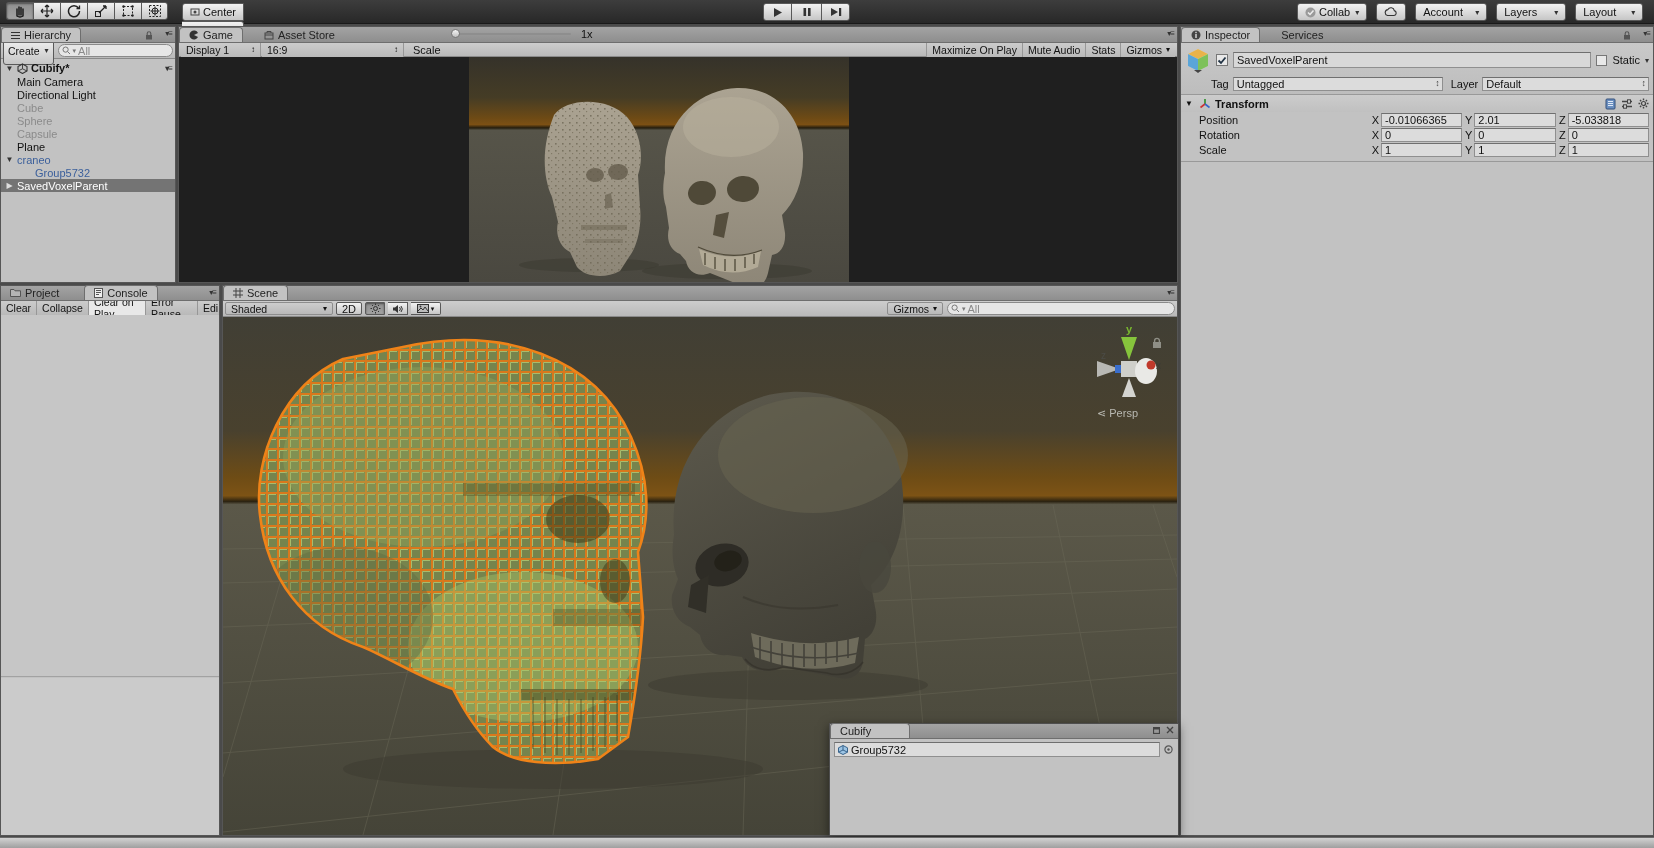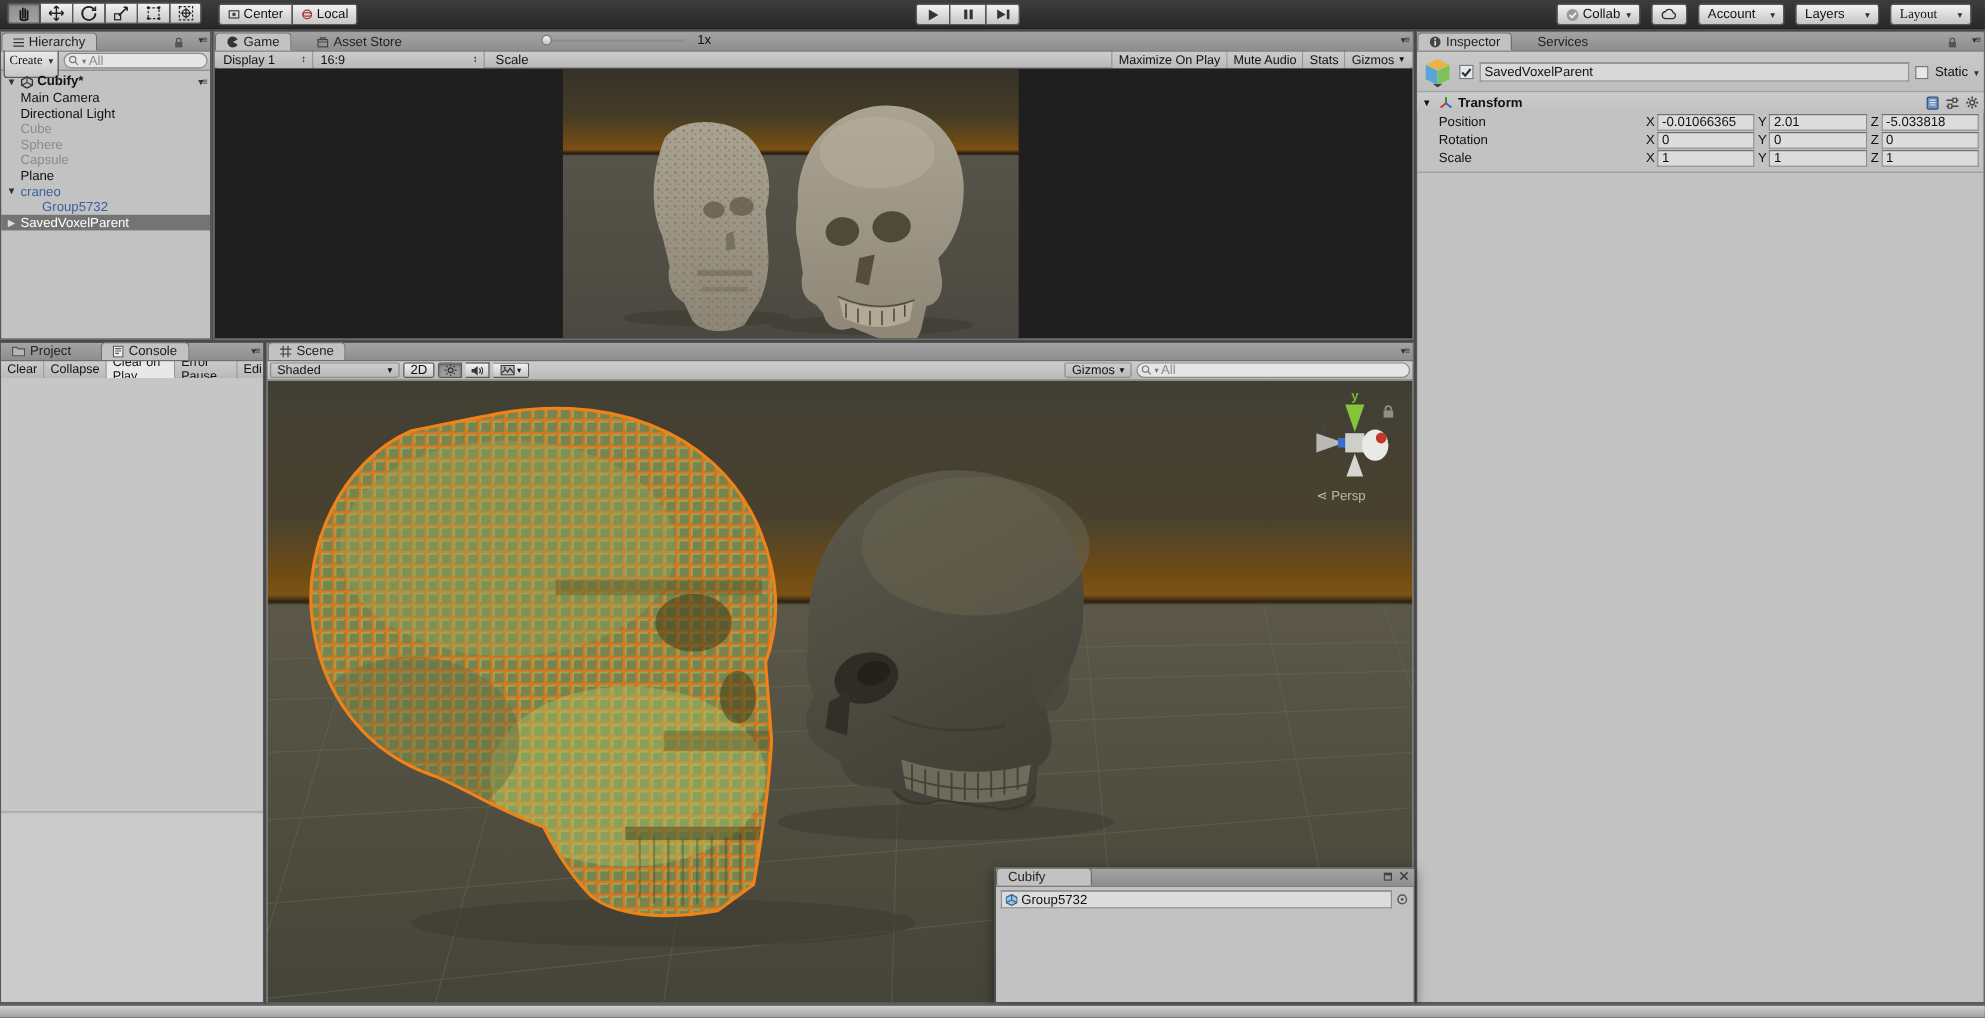--- a/index.html
+++ b/index.html
@@ -87,21 +87,21 @@
         </svg>
     </div>
     <div class="btn">
       <svg width="14" height="14" viewBox="0 0 14 14">
           <rect x="1.5" y="1.5" width="11" height="11" stroke="#222" fill="none" stroke-dasharray="2 1.5"></rect>
           <circle cx="7" cy="7" r="3" stroke="#222" fill="none"></circle>
           <path d="M7 2.5 L7 11.5 M2.5 7 L11.5 7" stroke="#222" stroke-width="1"></path>
         </svg>
     </div>
   </div>
-  <div class="abs" style="left:182px;top:3px;display:flex;">
+  <div class="abs" style="left:182px;top:3px;display:flex;flex-direction:column;">
     <div class="btn" style="border-radius:3px 0 0 3px;">
       <svg width="10" height="10" viewBox="0 0 10 10">
           <rect x="1" y="2" width="8" height="6" stroke="#444" fill="none"></rect>
           <circle cx="5" cy="5" r="1.5" fill="#444"></circle>
         </svg>
       <span>Center</span>
     </div>
     <div class="btn" style="border-radius:0 3px 3px 0;border-left:none;">
       <svg width="10" height="10" viewBox="0 0 10 10">
           <circle cx="5" cy="5" r="3.6" stroke="#a33" fill="none"></circle>
@@ -144,21 +144,21 @@
         </svg>
     </div>
     <div class="btn" style="width:72px;justify-content:space-between;">
       <span>Account</span>
         <span class="dd">▾</span>
     </div>
     <div class="btn" style="width:70px;justify-content:space-between;">
       <span>Layers</span>
         <span class="dd">▾</span>
     </div>
-    <div class="btn" style="width:68px;justify-content:space-between;font-family:Liberation Serif, serif;">
+    <div class="btn" style="width:68px;justify-content:space-between;">
       <span>Layout</span>
         <span class="dd">▾</span>
     </div>
   </div>
 </div>
 
 <div class="panel" style="left:0;top:26px;width:176px;height:257px;">
   <div class="tabbar">
     <div class="tab on">
       <svg width="9" height="9" viewBox="0 0 9 9">
@@ -166,21 +166,21 @@
         </svg>
       <span>Hierarchy</span>
     </div>
     <svg class="abs" style="right:22px;top:4px;" width="8" height="9" viewBox="0 0 8 9">
         <rect x="1" y="4" width="6" height="4.5" fill="#555"></rect>
         <path d="M2.2 4 V2.6 a1.8 1.8 0 0 1 3.6 0 V4" stroke="#555" fill="none" stroke-width="1.1"></path>
       </svg>
     <span class="panel-menu">▾≡</span>
   </div>
   <div class="row-toolbar" style="height:16px;gap:4px;">
-    <div class="btn" style="height:28px;font-size:10.5px;padding:12px 4px;font-family:Liberation Serif, serif;">
+    <div class="btn" style="height:28px;font-size:10.5px;padding:12px 4px;">
       <span>Create</span>
         <span class="dd">▾</span>
     </div>
     <div class="searchpill" style="flex:1;">
       <svg width="9" height="9" viewBox="0 0 9 9">
           <circle cx="3.6" cy="3.6" r="2.6" stroke="#777" fill="none"></circle>
           <path d="M5.6 5.6 L8 8" stroke="#777"></path>
         </svg>
       <span style="font-size:7px;color:#777;">▾</span>
       <span>All</span>
@@ -363,20 +363,30 @@
       </svg>
       <div style="width:12px;height:12px;background:#e8e8e8;border:1px solid #777;display:flex;align-items:center;justify-content:center;">
         <svg width="10" height="9" viewBox="0 0 10 9">
             <path d="M1.5 4.5 L4 7 L8.5 1.5" stroke="#234" stroke-width="1.8" fill="none"></path>
           </svg>
       </div>
       <input class="txt" style="flex: 1 1 0%; height: 16px;" value="SavedVoxelParent">
       <div style="width:11px;height:11px;background:#e8e8e8;border:1px solid #777;"></div>
       <span>Static</span>
       <span style="font-size:8px;color:#333;">▾</span>
+    </div>
+    <div style="display:flex;align-items:center;gap:4px;margin-top:4px;padding-left:26px;">
+      <span>Tag</span>
+      <div class="field ddfield" style="width:210px;">
+          <span>Untagged</span>
+        </div>
+      <span style="margin-left:4px;">Layer</span>
+      <div class="field ddfield" style="flex:1;">
+          <span>Default</span>
+        </div>
     </div>
   </div>
 
   <div style="border-bottom:1px solid #999;">
     <div style="display:flex;align-items:center;height:17px;padding:0 4px;background:linear-gradient(#cccccc,#c0c0c0);position:relative;">
       <span class="fold" style="font-size:8px;width:10px;">▼</span>
       <svg width="12" height="12" viewBox="0 0 12 12" style="margin:0 4px;">
           <path d="M6 6 L6 1" stroke="#2a8f2a" stroke-width="1.6"></path>
           <path d="M6 6 L1.5 9.5" stroke="#c33" stroke-width="1.6"></path>
           <path d="M6 6 L10.5 9.5" stroke="#36c" stroke-width="1.6"></path>

